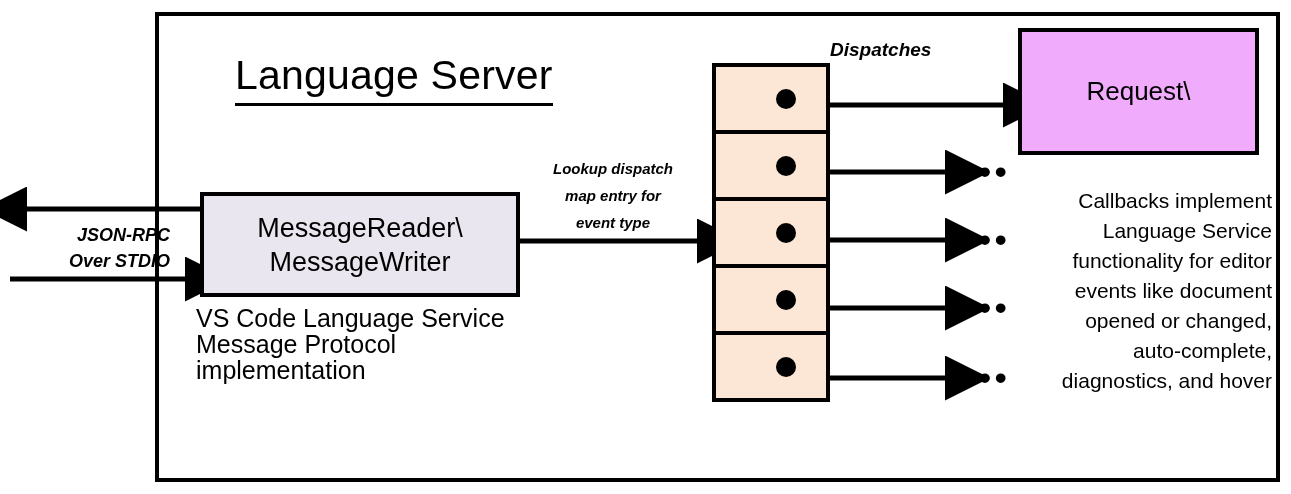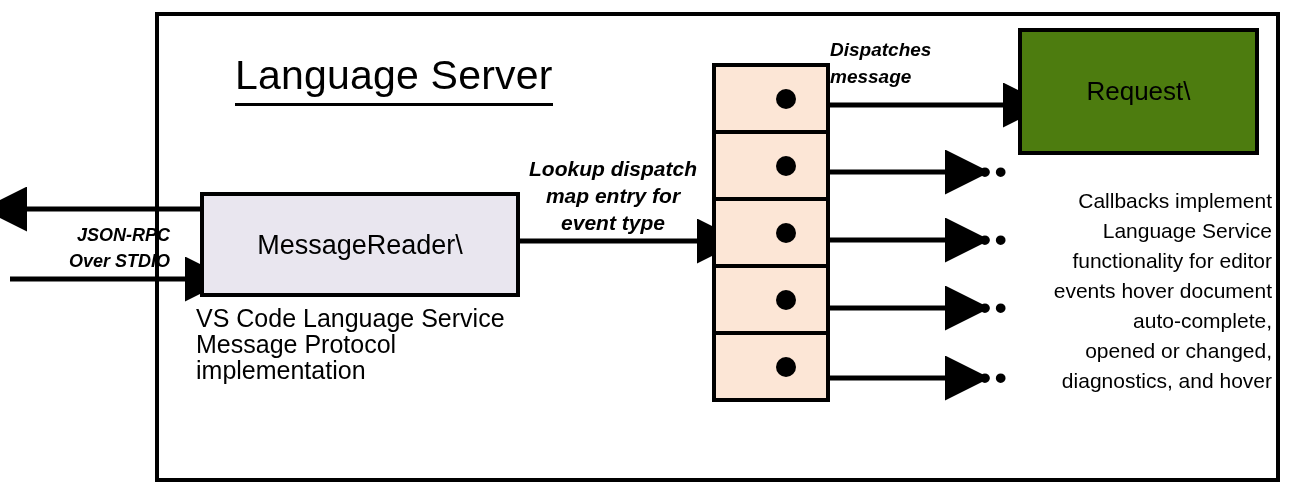--- a/index.html
+++ b/index.html
@@ -80,21 +80,21 @@
   }
 
   
   #lookup-label {
     left: 518px;
     top: 155px;
     width: 190px;
     text-align: center;
     font-style: italic;
     font-weight: bold;
-    font-size: 21px;
+    font-size: 15px;
     line-height: 27px;
   }
 
   
   #dispatch-label {
     left: 830px;
     top: 36px;
     width: 170px;
     text-align: left;
     font-style: italic;
@@ -140,21 +140,21 @@
     font-size: 21px;
     line-height: 28px;
   }
 
   
   #callback-box {
     left: 1018px;
     top: 28px;
     width: 241px;
     height: 127px;
-    background: #4d7c0f;
+    background: #f0abfc;
     border: 4px solid #000;
     box-sizing: border-box;
     display: flex;
     flex-direction: column;
     align-items: center;
     justify-content: center;
     font-size: 26px;
     line-height: 33px;
     text-align: center;
   }
@@ -234,35 +234,35 @@
     </g>
   </svg>
 
   <div class="abs" id="jsonrpc-label">
     <div>JSON-RPC</div>
     <div>Over STDIO</div>
   </div>
 
   <div class="abs" id="reader-box">
     <div>MessageReader\</div>
+    <div>MessageWriter</div>
   </div>
   <div class="abs" id="reader-caption">
     <div>VS Code Language Service</div>
     <div>Message Protocol implementation</div>
   </div>
 
   <div class="abs" id="lookup-label">
     <div>Lookup dispatch</div>
     <div>map entry for</div>
     <div>event type</div>
   </div>
 
   <div class="abs" id="dispatch-label">
     <div>Dispatches</div>
-    <div>message</div>
   </div>
 
   <div class="abs" id="dispatch-map">
     <div class="map-row">
       <span class="map-dot"></span>
     </div>
     <div class="map-row">
       <span class="map-dot"></span>
     </div>
     <div class="map-row">
@@ -281,19 +281,19 @@
   <div class="abs ellipsis" style="left:963px; top:302px;">•••</div>
   <div class="abs ellipsis" style="left:963px; top:372px;">•••</div>
 
   <div class="abs" id="callback-box">
     <div>Request\</div>
   </div>
   <div class="abs" id="callback-caption">
     <div>Callbacks implement</div>
     <div>Language Service</div>
     <div>functionality for editor</div>
-    <div>events hover document</div>
+    <div>events like document</div>
+    <div>opened or changed,</div>
     <div>auto-complete,</div>
-    <div>opened or changed,</div>
     <div>diagnostics, and hover</div>
   </div>
 
 </div>
 
 </body></html>

